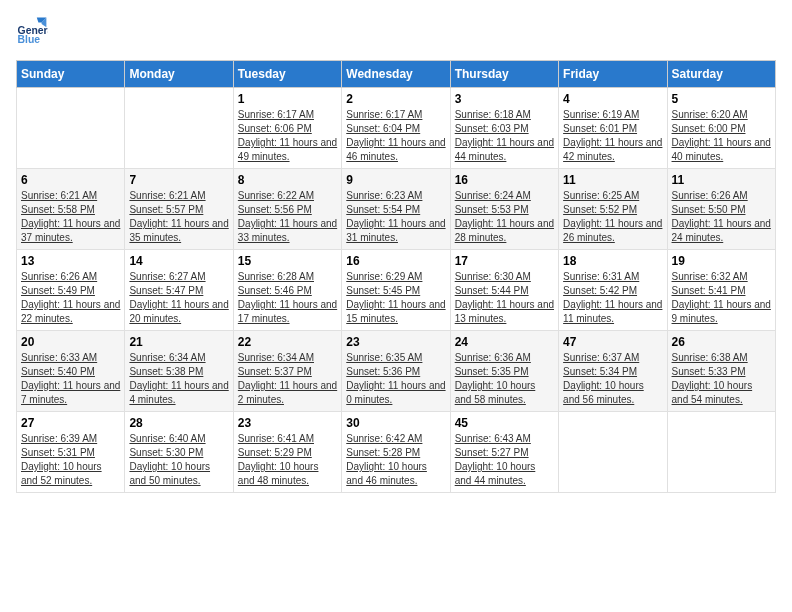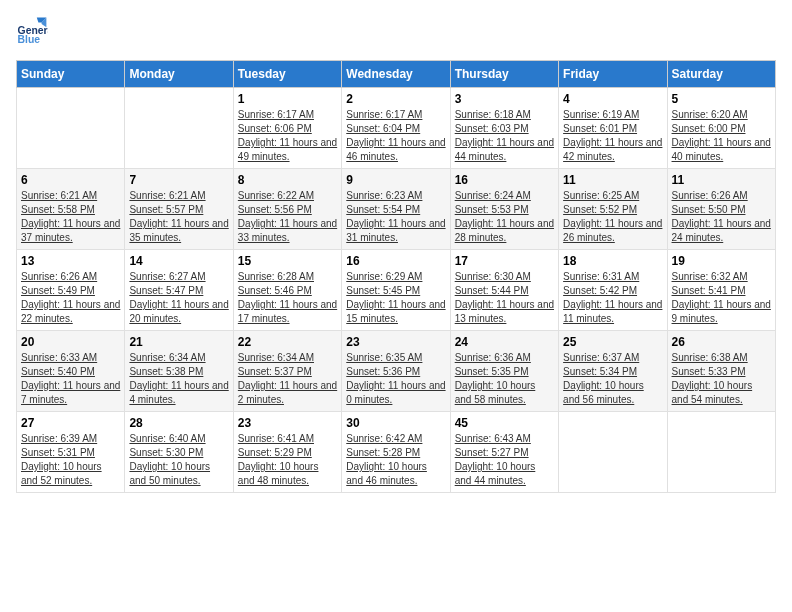--- a/index.html
+++ b/index.html
@@ -216,21 +216,21 @@
         </td>
         <td>
           <span class="day-number">23</span>
           <div class="cell-text">Sunrise: 6:35 AM<br>Sunset: 5:36 PM<br>Daylight: 11 hours and 0 minutes.</div>
         </td>
         <td>
           <span class="day-number">24</span>
           <div class="cell-text">Sunrise: 6:36 AM<br>Sunset: 5:35 PM<br>Daylight: 10 hours and 58 minutes.</div>
         </td>
         <td>
-          <span class="day-number">25</span>
+          <span class="day-number">47</span>
           <div class="cell-text">Sunrise: 6:37 AM<br>Sunset: 5:34 PM<br>Daylight: 10 hours and 56 minutes.</div>
         </td>
         <td>
           <span class="day-number">26</span>
           <div class="cell-text">Sunrise: 6:38 AM<br>Sunset: 5:33 PM<br>Daylight: 10 hours and 54 minutes.</div>
         </td>
       </tr>
       <tr class="row-odd">
         <td>
           <span class="day-number">27</span>

